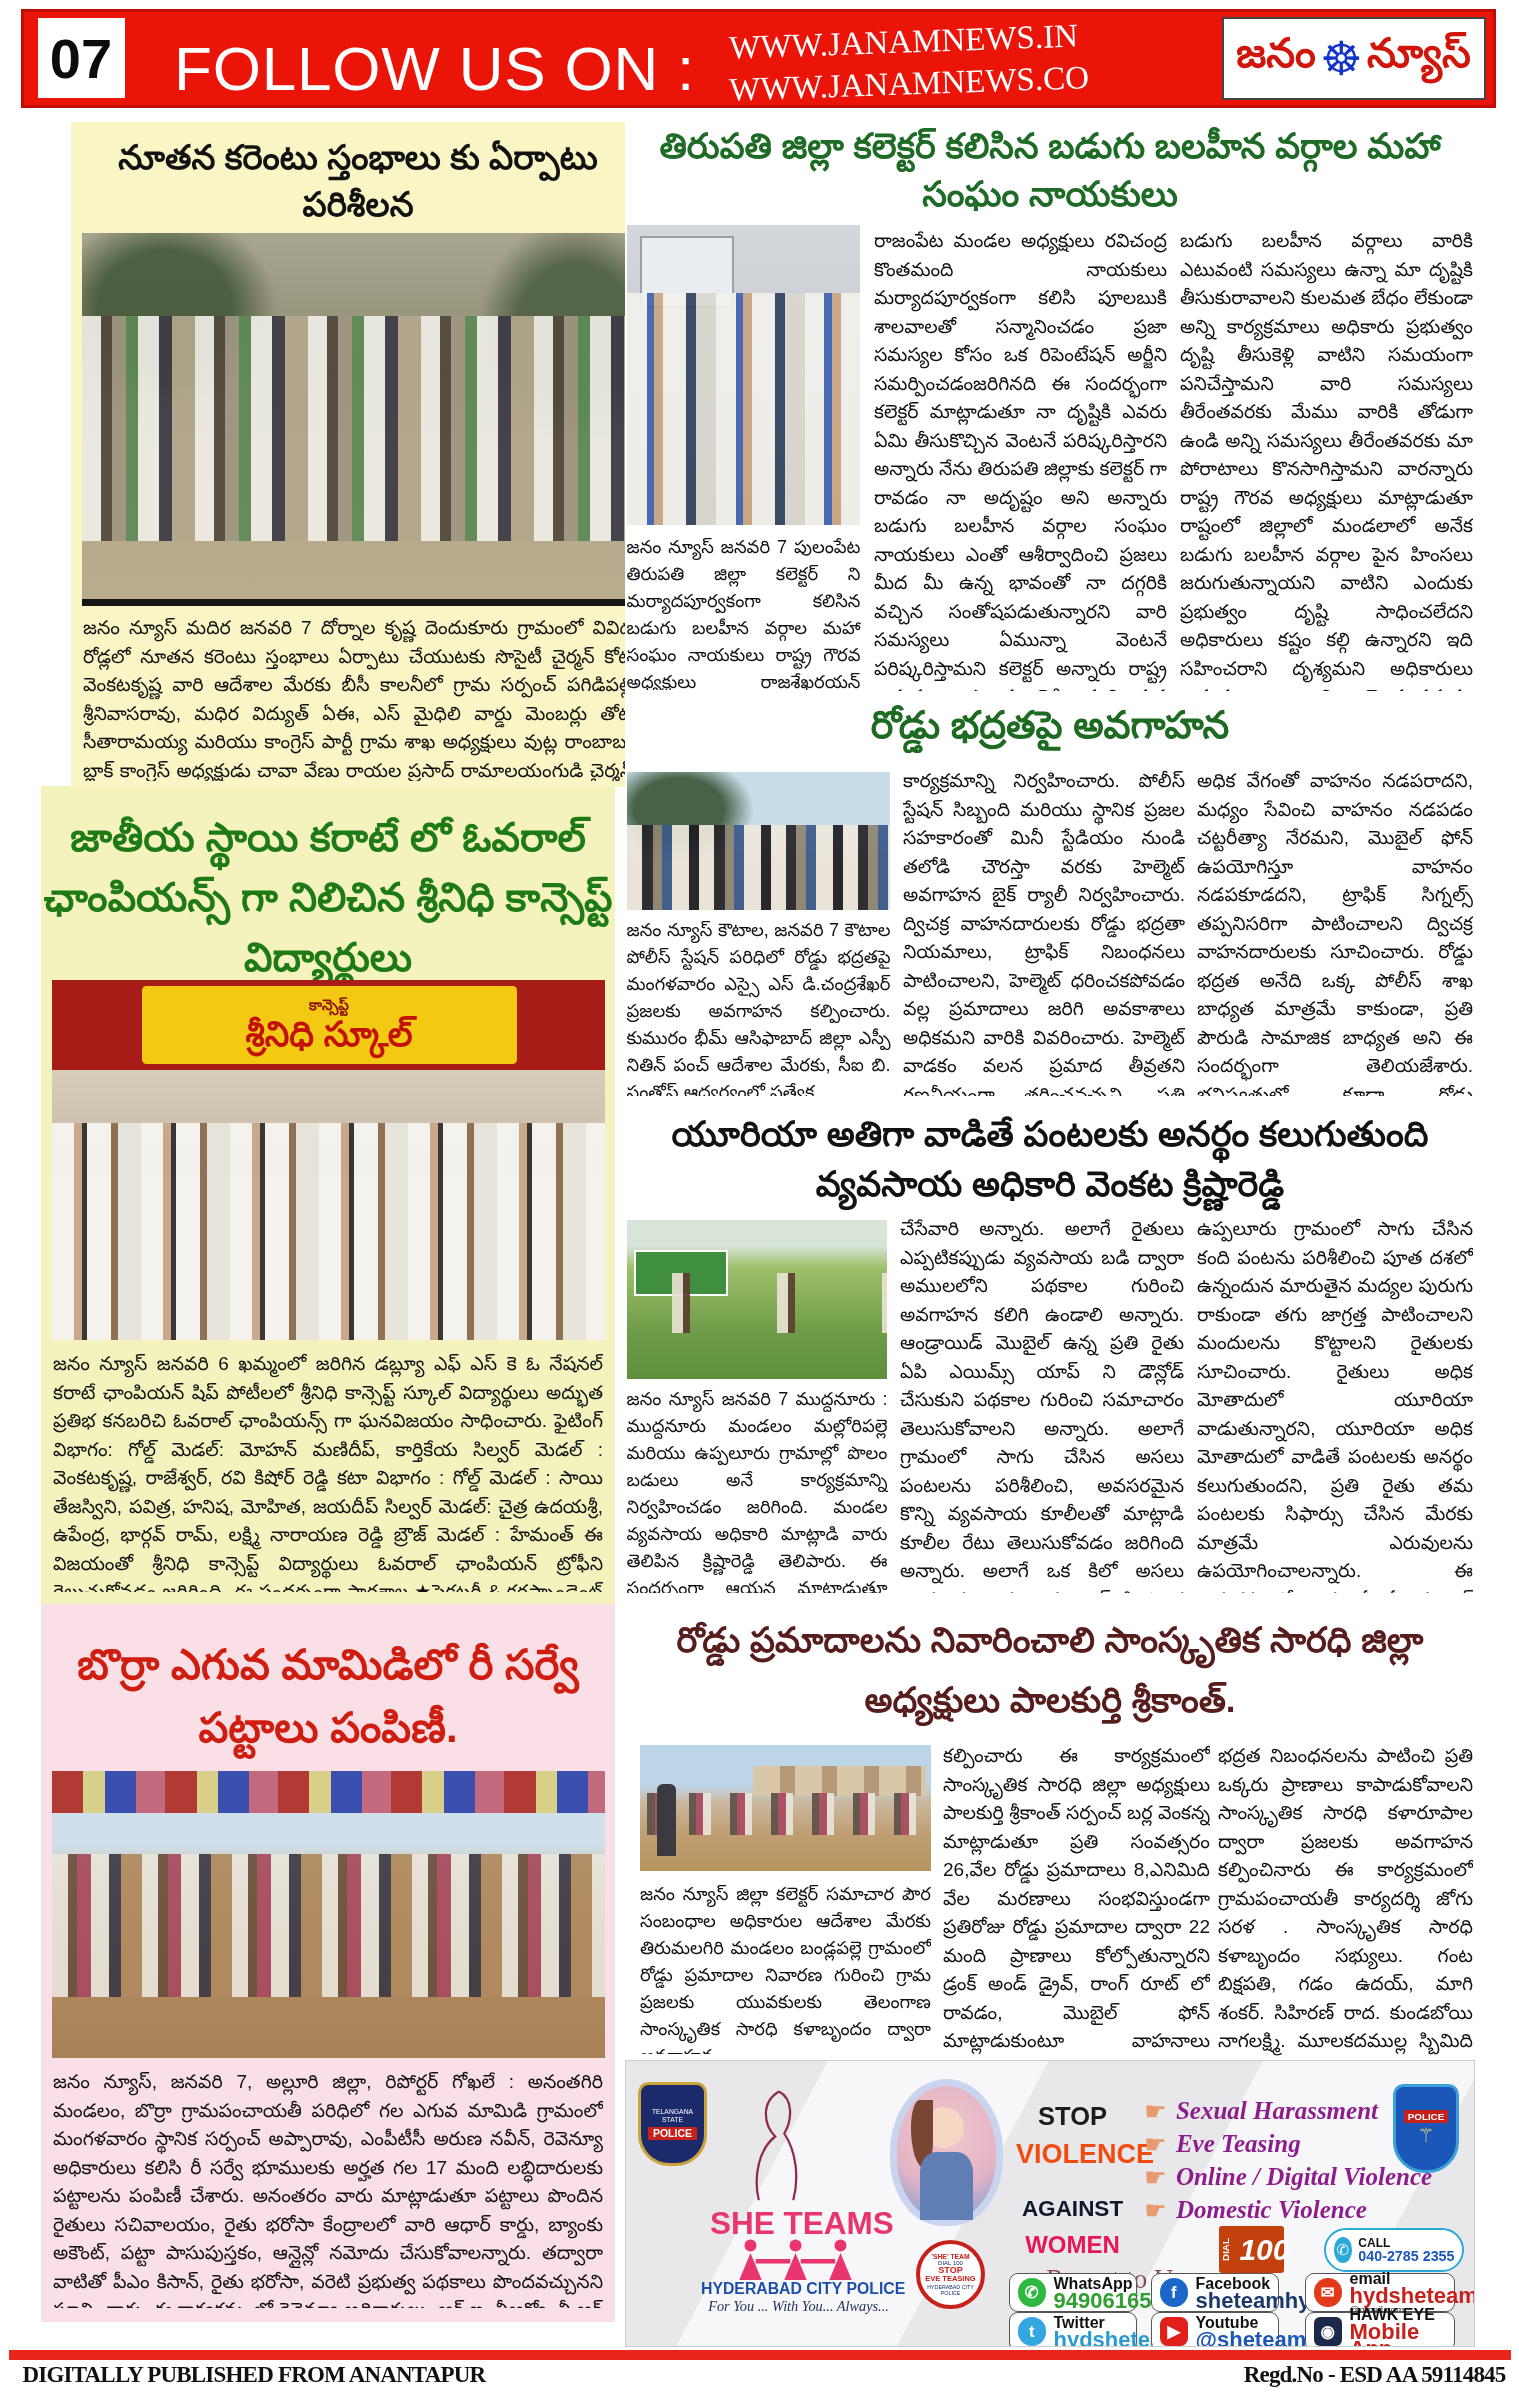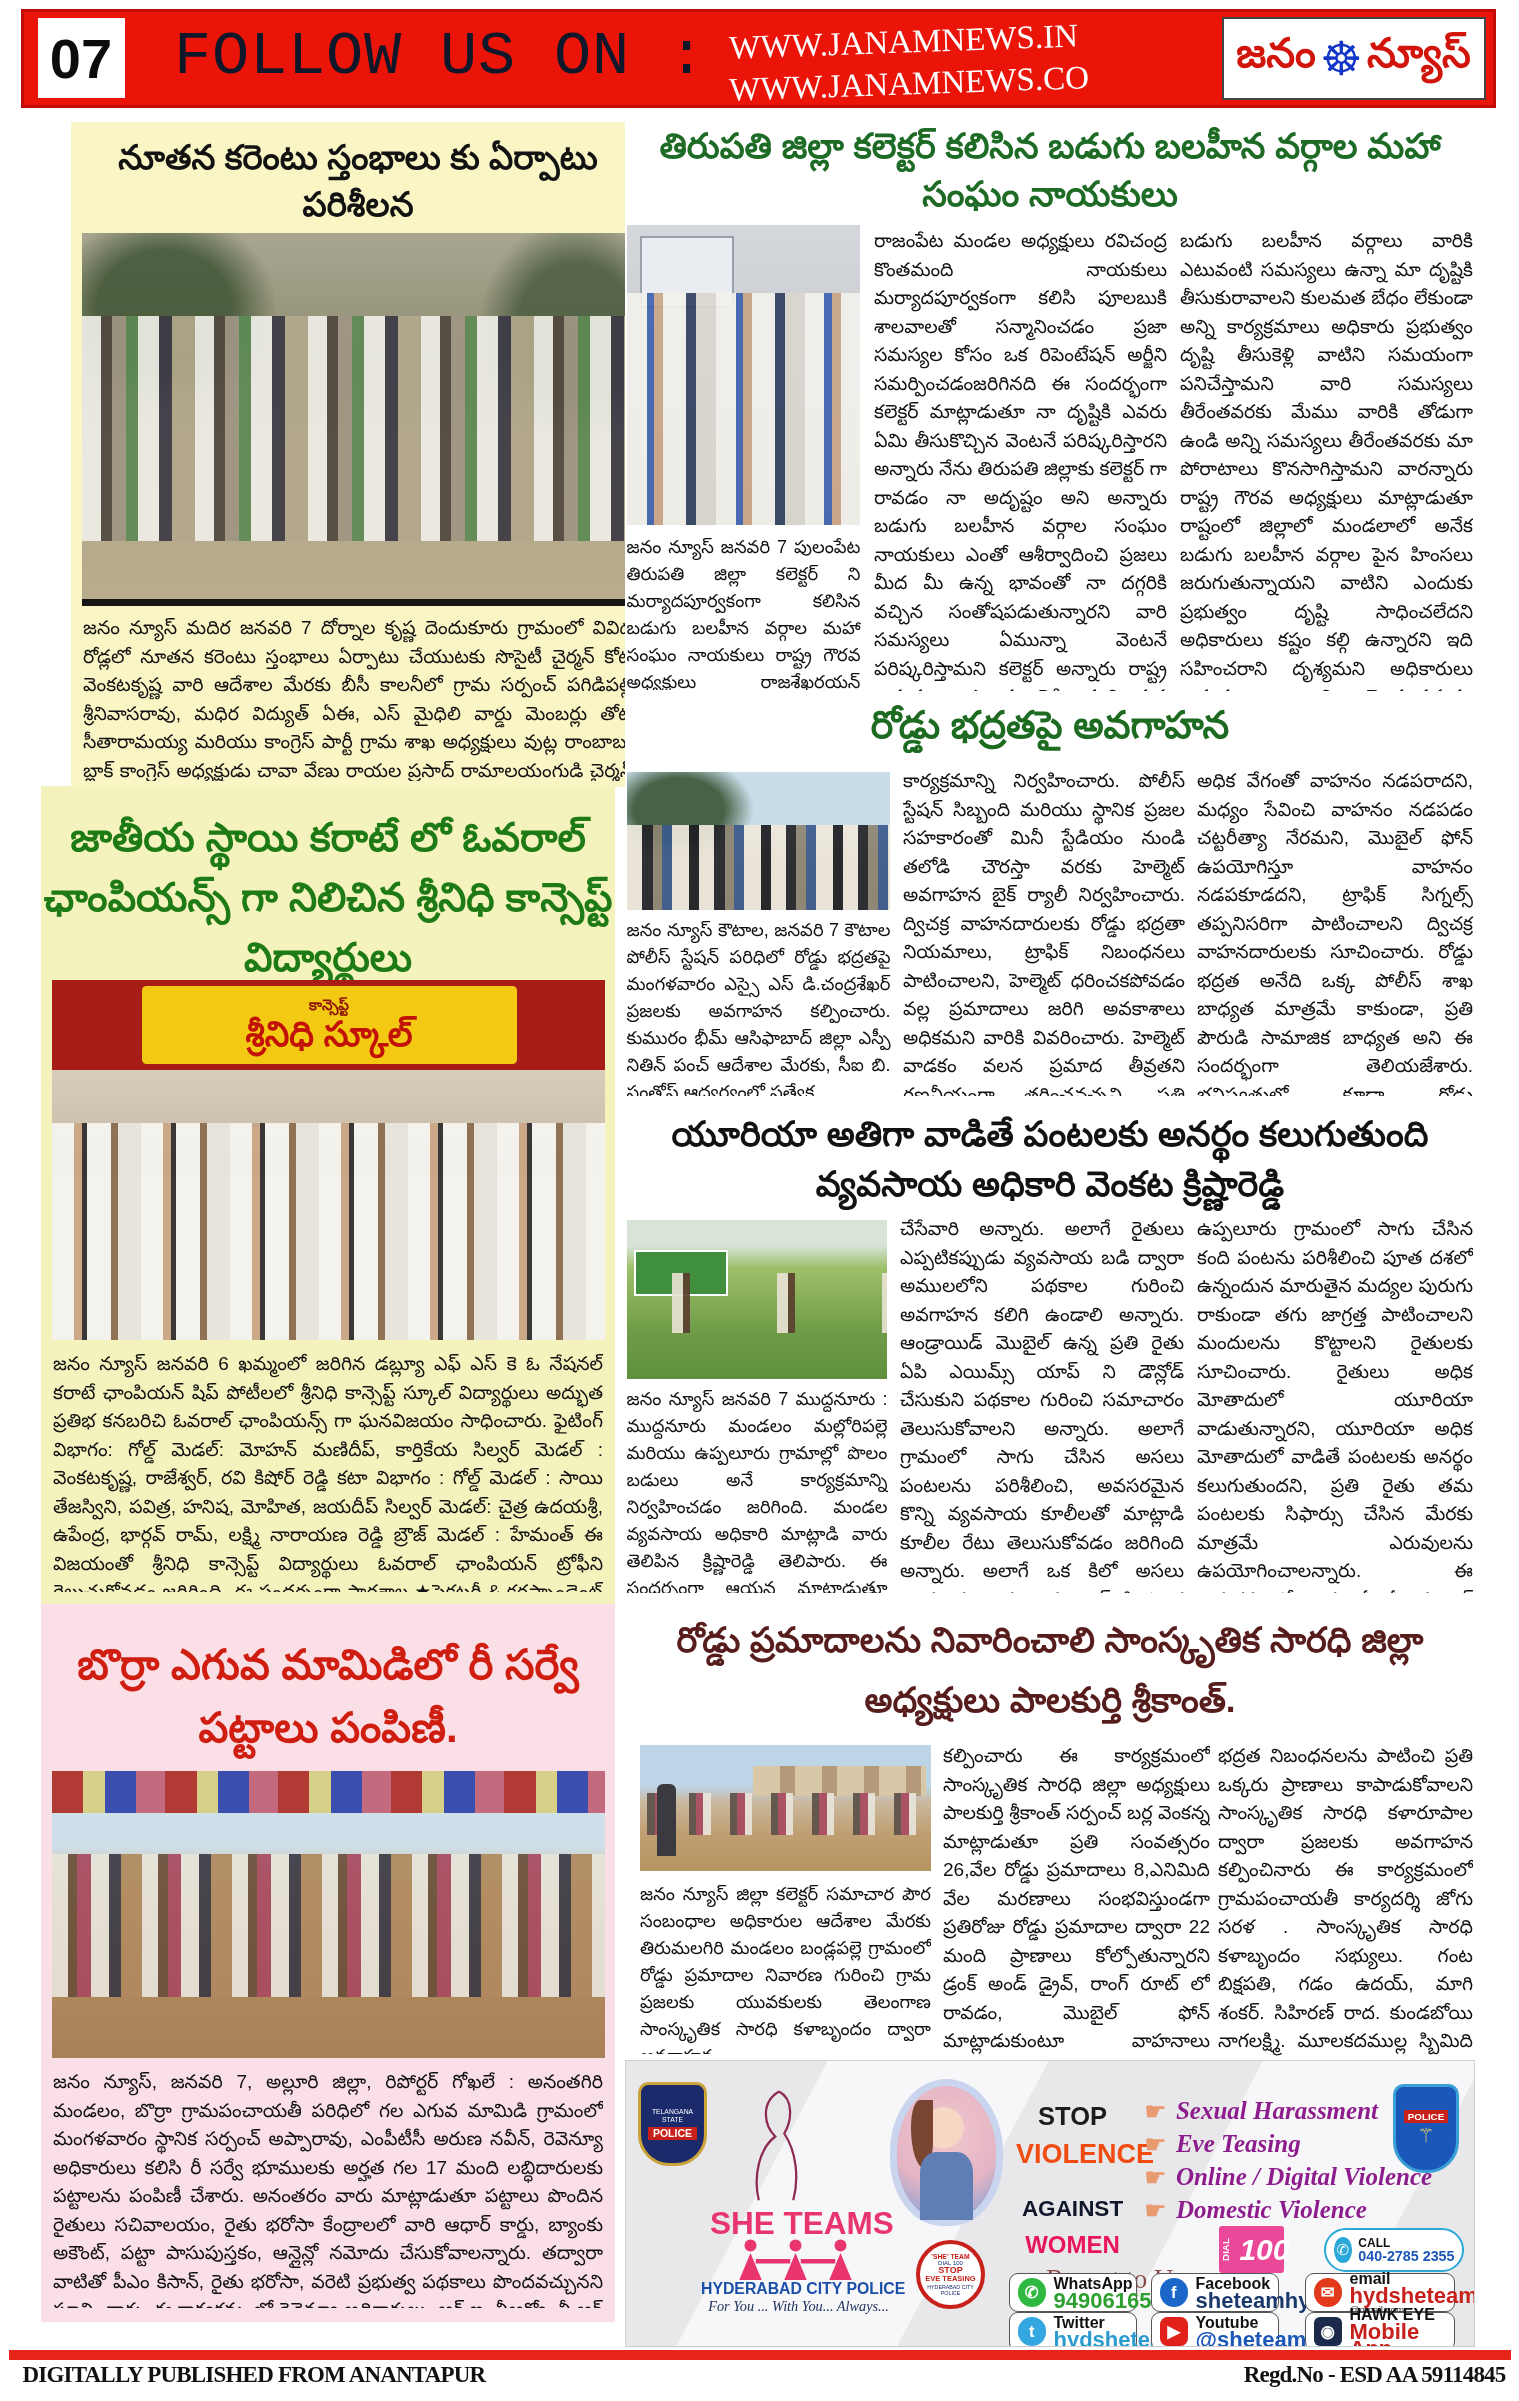--- a/index.html
+++ b/index.html
@@ -5,22 +5,22 @@
   html,body{margin:0;padding:0;background:#e9e9e9;}
   .page{position:relative;width:1520px;height:2401px;background:#ffffff;margin:0 auto;
         font-family:"Liberation Sans", sans-serif;overflow:hidden;padding-left:8px;}
   .abs{position:absolute;}
   
   .masthead{position:absolute;left:21px;top:9px;width:1475px;height:99px;
             background:#ea1408;border:3px solid #c00d05;box-sizing:border-box;}
   .pagenum{position:absolute;left:13.5px;top:6px;width:87px;height:80px;background:#ffffff;
            color:#0c0c0c;font-weight:bold;font-size:56px;display:flex;align-items:center;justify-content:center;
            font-family:"Liberation Sans",sans-serif;}
-  .follow{position:absolute;left:150px;top:9px;width:540px;height:75px;color:#0f172a;
-          font-family:Liberation Mono, monospace;font-size:62px;letter-spacing:0.8px;white-space:nowrap;}
+  .follow{position:absolute;left:150px;top:21px;width:540px;height:75px;color:#ffffff;
+          font-family:Liberation Sans, sans-serif;font-size:62px;letter-spacing:0.8px;white-space:nowrap;}
   .urls{position:absolute;left:705px;top:6px;width:495px;color:#fff;font-family:"Liberation Serif",serif;
         font-size:33px;line-height:42px;white-space:nowrap;}
   .url1{transform:rotate(-2deg);}
   .url2{transform:rotate(-2deg);}
   .logobox{position:absolute;right:7.5px;top:4.5px;width:264px;height:83px;background:#ffffff;
            border:2.3px solid #444;box-sizing:border-box;display:flex;align-items:center;justify-content:center;gap:4.5px;}
   .logotxt{color:#d2150b;font-weight:bold;font-size:41px;font-family:"Liberation Serif",serif;}
   .wheel{color:#1436c8;font-size:47px;line-height:47px;}
   
   .art{position:absolute;box-sizing:border-box;overflow:hidden;}
@@ -222,21 +222,21 @@
         <span class="item-txt">Domestic Violence</span>
       </div>
     </div>
 
     <div class="shield" style="left:767px;top:22.5px;width:66px;height:89px;background:#1b57b8;border:3px solid #3aa0d8;">
       <div style="background:#c8201a;color:#fff;font-weight:bold;font-size:9.8px;padding:0.8px 3.8px;">POLICE</div>
       <div style="color:#e8d26a;font-size:19.5px;line-height:19.5px;margin-top:3px;">⚚</div>
     </div>
 
     <div class="abs" style="left:420px;top:177px;font-family:'Liberation Serif',serif;font-size:27px;color:#8a4a4a;white-space:nowrap;margin-top:26px;">Report to Us</div>
-    <div class="abs" style="left:593px;top:165px;width:65px;height:47px;background:#ec4899;color:#fff;display:flex;align-items:center;justify-content:center;gap:3px;border-radius:3px;">
+    <div class="abs" style="left:593px;top:165px;width:65px;height:47px;background:#c2410c;color:#fff;display:flex;align-items:center;justify-content:center;gap:3px;border-radius:3px;">
       <span style="font-size:9.8px;font-weight:bold;transform:rotate(-90deg);">DIAL</span>
       <span style="font-size:30px;font-weight:bold;font-style:italic;">100</span>
     </div>
     <div class="abs" style="left:698px;top:167px;width:140px;height:44px;background:#fff;border:2.3px solid #2aa8d8;border-radius:22.5px;display:flex;align-items:center;gap:6px;padding:0 7.5px;box-sizing:border-box;">
       <span style="width:25.5px;height:25.5px;border-radius:50%;background:#2aa8d8;color:#fff;display:flex;align-items:center;justify-content:center;font-size:15px;">✆</span>
       <span>
         <span style="display:block;font-weight:bold;font-size:12px;color:#111;line-height:12px;">CALL</span>
         <span style="display:block;font-weight:bold;font-size:14.3px;color:#1b57b8;line-height:15px;white-space:nowrap;">040-2785 2355</span>
       </span>
     </div>

